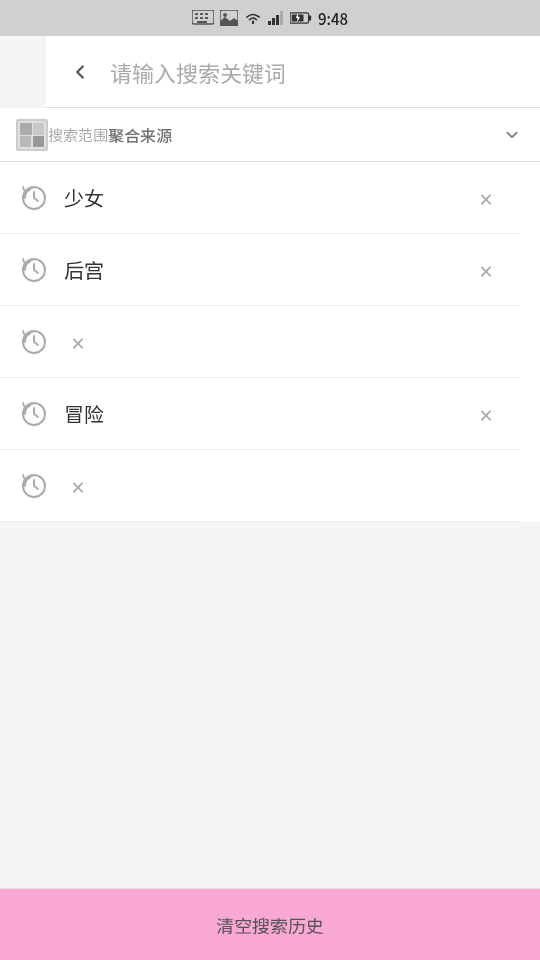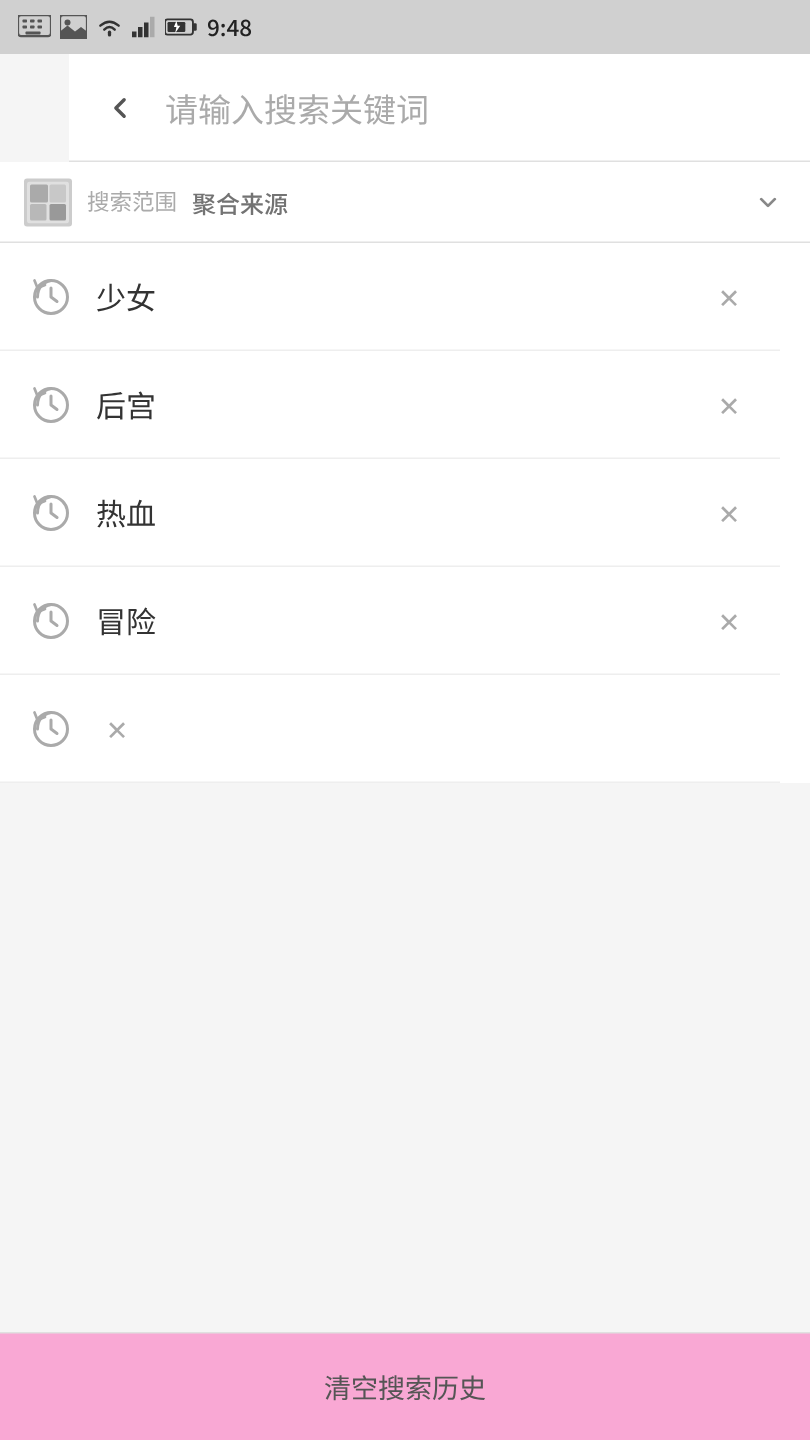--- a/index.html
+++ b/index.html
@@ -17,21 +17,21 @@
       position: relative;
     }
 
     
     .status-bar {
       width: 540px;
       height: 36px;
       background: #d0d0d0;
       display: flex;
       align-items: center;
-      justify-content: flex-start;
+      justify-content: center;
       padding: 0 12px;
       gap: 6px;
     }
 
     .status-icons {
       display: flex;
       align-items: center;
       gap: 6px;
     }
 
@@ -83,21 +83,20 @@
 
     
     .filter-bar {
       width: 540px;
       height: 54px;
       background: #ffffff;
       display: flex;
       align-items: center;
       padding: 0 16px;
       border-bottom: 1px solid #e0e0e0;
-      gap: 10px;
     }
 
     .filter-label {
       font-size: 15px;
       color: #aaaaaa;
     }
 
     .filter-value {
       font-size: 16px;
       color: #737373;
@@ -306,21 +305,20 @@
 
   <div class="history-item">
     <div class="history-icon">
       <svg class="clock-svg" viewBox="0 0 28 28" fill="none">
         <circle cx="14" cy="14" r="11" stroke="#aaaaaa" stroke-width="2"></circle>
         <path d="M14 8 L14 14 L18 17" stroke="#aaaaaa" stroke-width="2" stroke-linecap="round" stroke-linejoin="round"></path>
         <path d="M5 14 Q5 5 14 3" stroke="#aaaaaa" stroke-width="2" stroke-linecap="round" fill="none"></path>
         <polyline points="3 3 5 8 10 6" stroke="#aaaaaa" stroke-width="1.8" stroke-linecap="round" stroke-linejoin="round" fill="none"></polyline>
       </svg>
     </div>
-    <span class="history-text">热血</span>
     <div class="history-delete">✕</div>
   </div>
 
   <div class="history-item">
     <div class="history-icon">
       <svg class="clock-svg" viewBox="0 0 28 28" fill="none">
         <circle cx="14" cy="14" r="11" stroke="#aaaaaa" stroke-width="2"></circle>
         <path d="M14 8 L14 14 L18 17" stroke="#aaaaaa" stroke-width="2" stroke-linecap="round" stroke-linejoin="round"></path>
         <path d="M5 14 Q5 5 14 3" stroke="#aaaaaa" stroke-width="2" stroke-linecap="round" fill="none"></path>
         <polyline points="3 3 5 8 10 6" stroke="#aaaaaa" stroke-width="1.8" stroke-linecap="round" stroke-linejoin="round" fill="none"></polyline>

